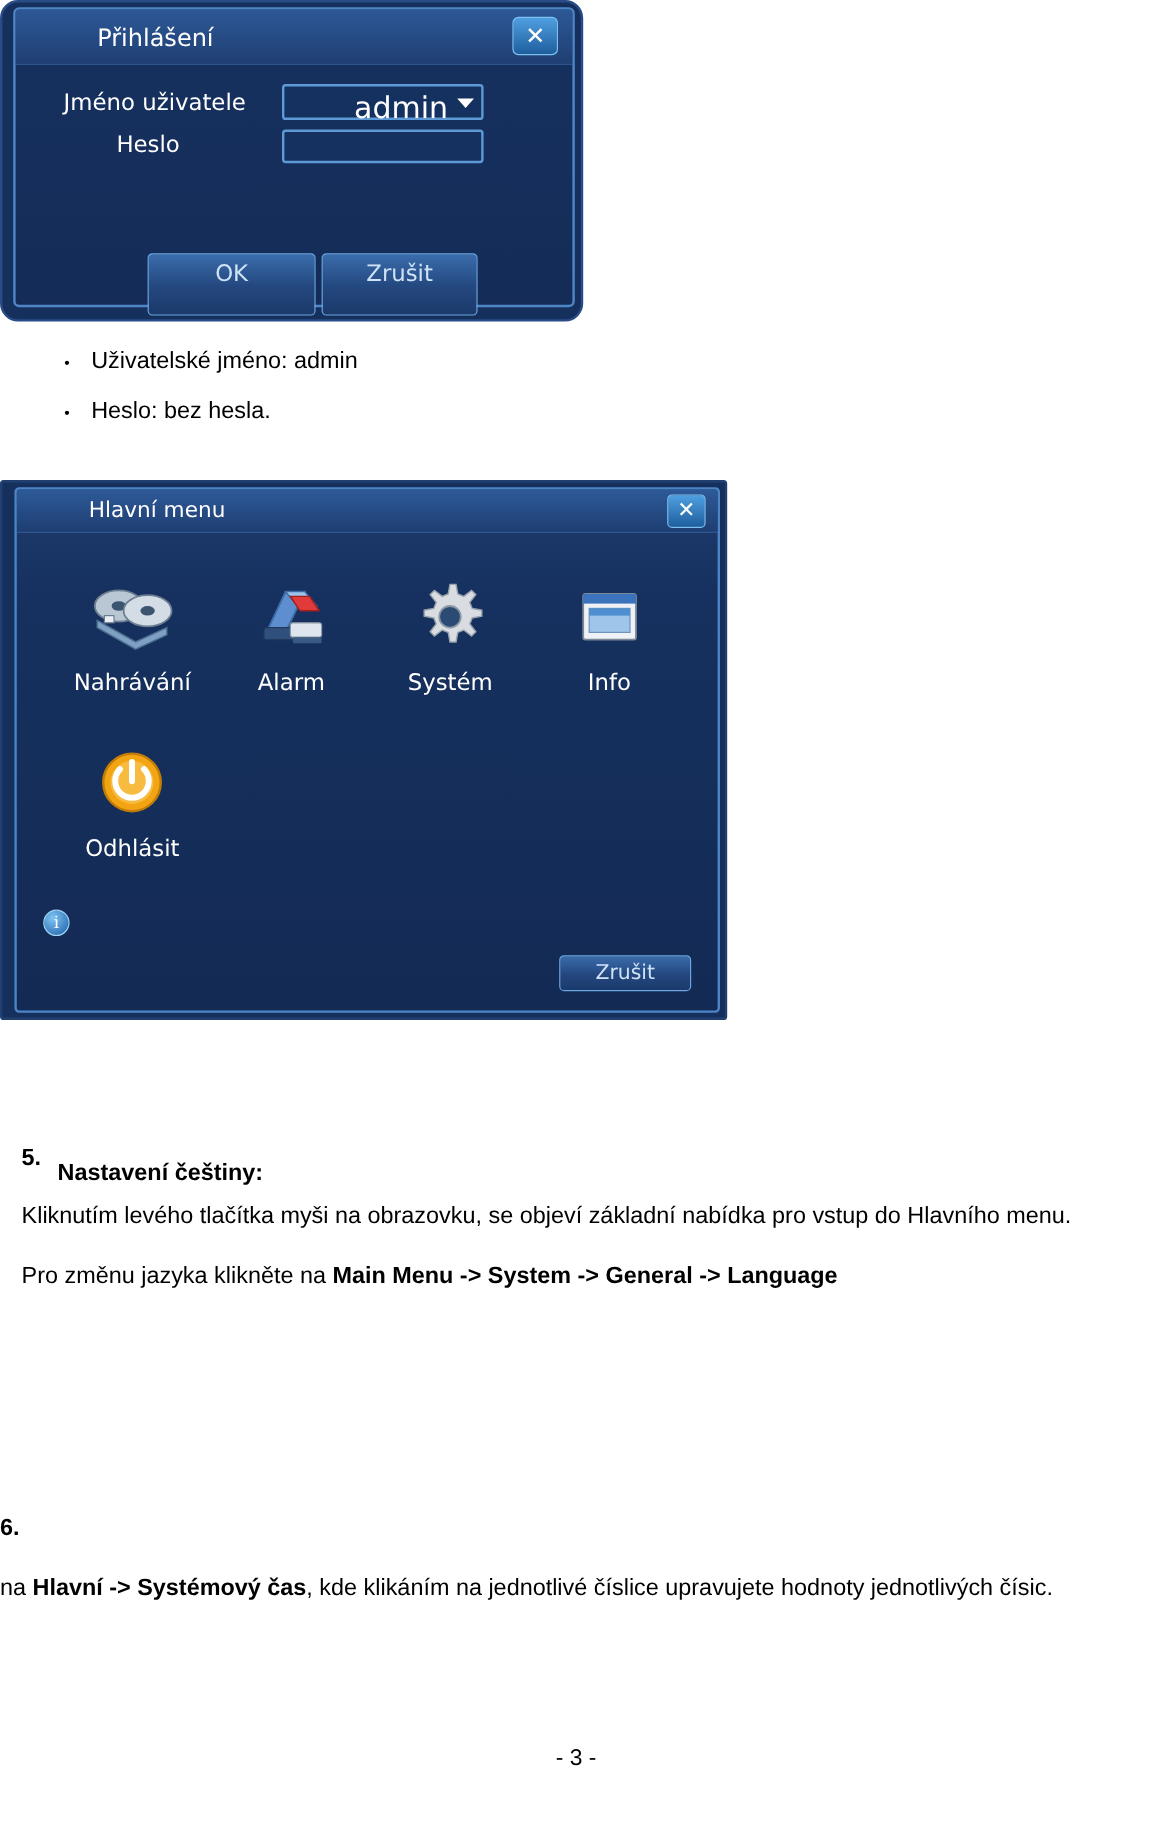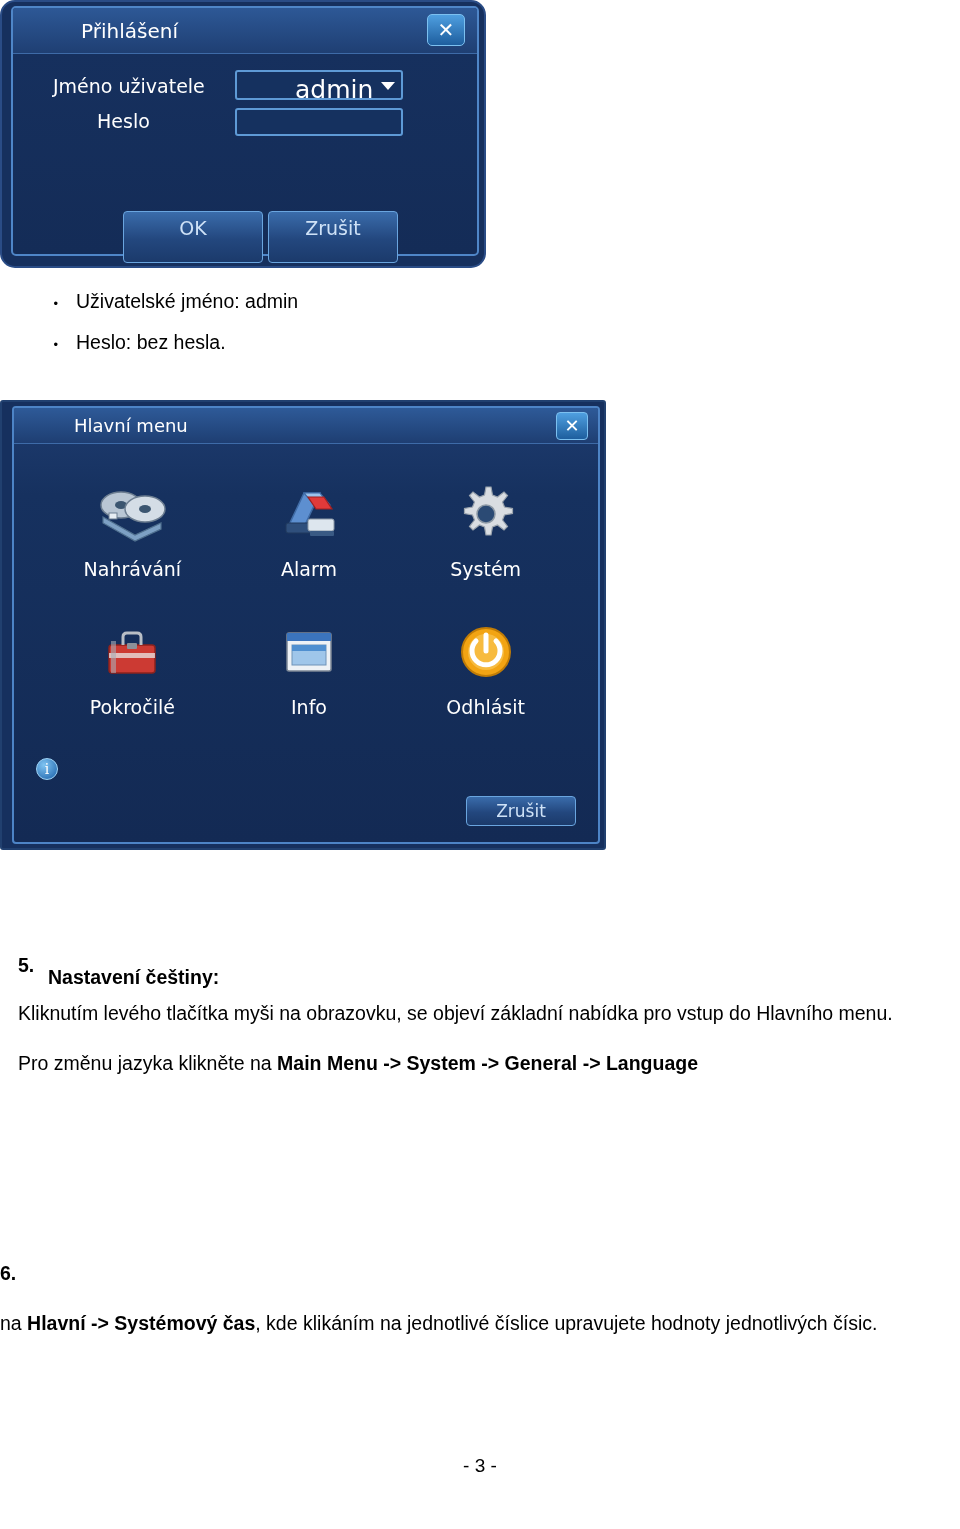--- a/index.html
+++ b/index.html
@@ -138,21 +138,21 @@
     background: linear-gradient(180deg,#4f9fe0 0%, #1e5e9e 100%);
     border: 1px solid #7cc0f0; border-radius: 4px;
     color: #ffffff; font-size: 18px; font-weight: bold;
     text-align: center; line-height: 26px;
     font-family: "DejaVu Sans", sans-serif;
   }
   .menu-grid {
     position: absolute; left: 30px; top: 70px;
     width: 530px;
     display: grid;
-    grid-template-columns: repeat(3, 1fr);
+    grid-template-columns: repeat(4, 1fr);
     grid-template-rows: 138px 138px;
   }
   .menu-cell { text-align: center; position: relative; }
   .menu-cell .ico {
     height: 72px; display: flex; align-items: center; justify-content: center;
   }
   .menu-cell .cap {
     margin-top: 8px; color: #ffffff; font-size: 19px;
     font-family: "DejaVu Sans", sans-serif;
   }
@@ -266,32 +266,20 @@
           <svg width="66" height="62" viewBox="0 0 66 62">
             <g fill="#d9dde2" stroke="#9aa3ad" stroke-width="1.2">
               <path d="M33 4 l5 0 1.5 8 5 2 6.5-5 3.5 3.5 -5 6.5 2 5 8 1.5 0 5 -8 1.5 -2 5 5 6.5 -3.5 3.5 -6.5-5 -5 2 -1.5 8 -5 0 -1.5-8 -5-2 -6.5 5 -3.5-3.5 5-6.5 -2-5 -8-1.5 0-5 8-1.5 2-5 -5-6.5 3.5-3.5 6.5 5 5-2 Z"></path>
             </g>
             <circle cx="33" cy="31" r="9" fill="#2b4a74" stroke="#8c98a5" stroke-width="1.5"></circle>
           </svg>
         </div>
         <div class="cap">Systém</div>
       </div>
 
-      <div class="menu-cell">
-        <div class="ico">
-          <svg width="66" height="62" viewBox="0 0 66 62">
-            <rect x="10" y="24" width="46" height="28" rx="3" fill="#cc3a33" stroke="#8d221d" stroke-width="1.5"></rect>
-            <rect x="10" y="32" width="46" height="5" fill="#e9e9e9" opacity="0.75"></rect>
-            <path d="M24 24 L24 16 Q24 12 28 12 L38 12 Q42 12 42 16 L42 24" fill="none" stroke="#b8bec6" stroke-width="3"></path>
-            <rect x="28" y="22" width="10" height="6" rx="1" fill="#8b9099"></rect>
-            <rect x="12" y="20" width="5" height="32" fill="#a8adb5" opacity="0.6"></rect>
-          </svg>
-        </div>
-        <div class="cap">Pokročilé</div>
-      </div>
 
       <div class="menu-cell">
         <div class="ico">
           <svg width="60" height="62" viewBox="0 0 60 62">
             <rect x="8" y="12" width="44" height="38" rx="2" fill="#eef2f6" stroke="#7d8896" stroke-width="1.5"></rect>
             <rect x="8" y="12" width="44" height="8" fill="#3b74bd"></rect>
             <rect x="13" y="24" width="34" height="20" fill="#9fc6ea" stroke="#6f93b8"></rect>
             <rect x="13" y="24" width="34" height="6" fill="#4f8fd0"></rect>
           </svg>
         </div>

